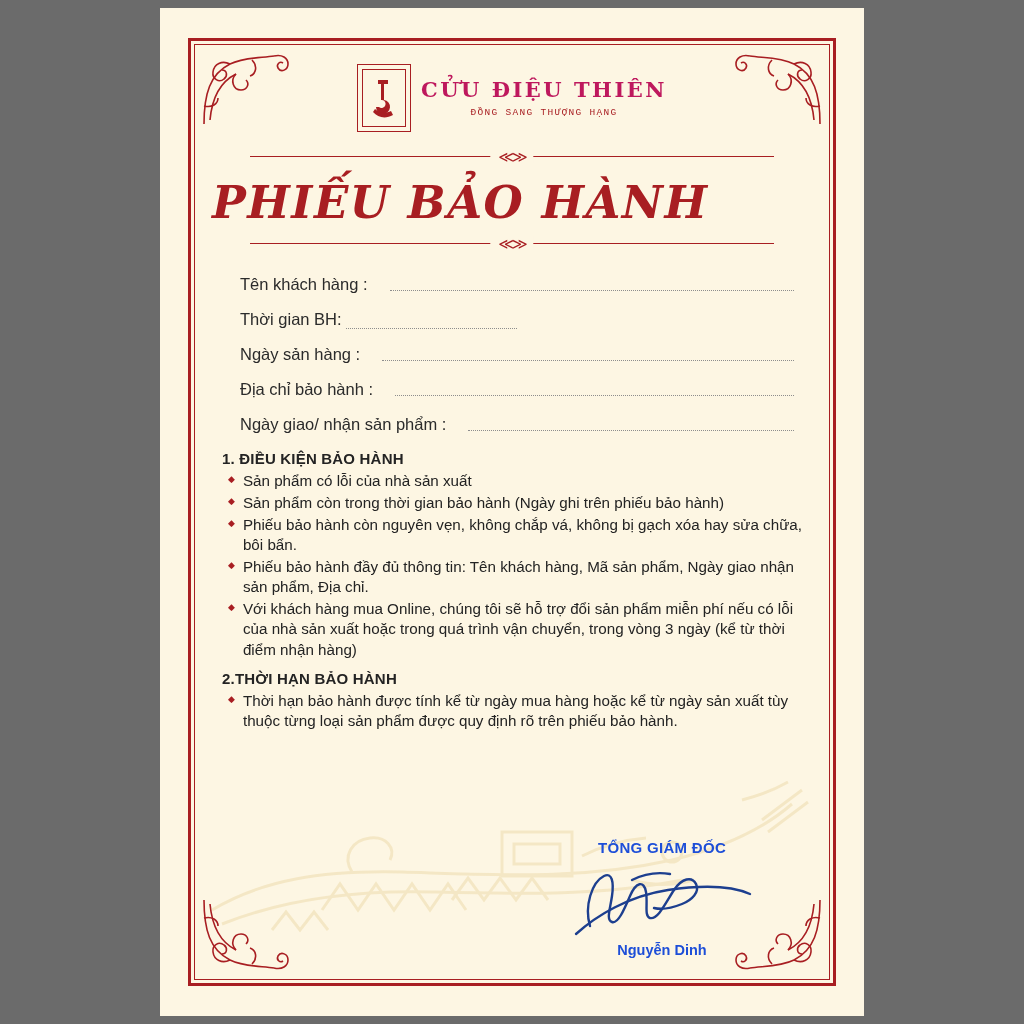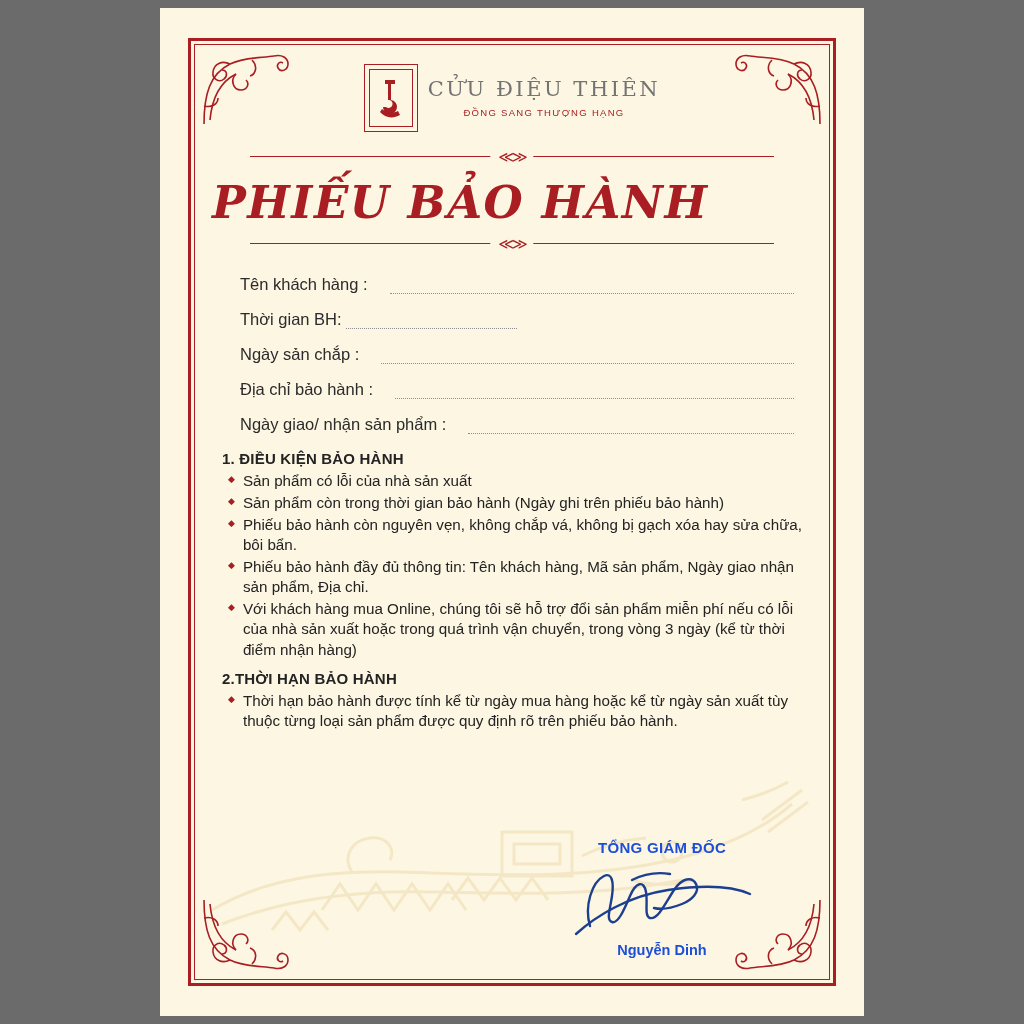--- a/index.html
+++ b/index.html
@@ -100,26 +100,26 @@
     position: absolute;
     left: 4px; right: 4px; top: 4px; bottom: 4px;
     border: 0.8px solid #a81e22;
   }
   .logo-mark svg { width: 30px; height: 42px; position: relative; }
   .logo-text { text-align: left; }
   .logo-title {
     font-family: "DejaVu Serif", serif;
     font-size: 21px;
     letter-spacing: 2.5px;
-    color: #737373;
-    font-weight: 400;
+    color: #be185d;
+    font-weight: 700;
     line-height: 1.1;
   }
   .logo-sub {
-    font-family: Liberation Sans, sans-serif;
+    font-family: Liberation Mono, monospace;
     font-size: 9.5px;
     letter-spacing: 1.3px;
     color: #a81e22;
     margin-top: 5px;
     text-align: center;
   }
 
   
   .divider {
     position: relative;
@@ -161,21 +161,21 @@
 
   
   .fields {
     margin-top: 24px;
     padding: 0 18px 0 28px;
     color: #2b2b2b;
     font-size: 16.5px;
   }
   .field-row {
     display: flex;
-    align-items: flex-end;
+    align-items: flex-start;
     margin-bottom: 16px;
     gap: 18px;
   }
   .field-label { white-space: nowrap; }
   .dots {
     flex: 1;
     border-bottom: 1px dotted #8d8d8d;
     height: 15px;
     margin-left: 4px;
   }
@@ -345,21 +345,21 @@
       </div>
 
       <div class="field-row split">
         <span class="right">
           <span class="field-label">Thời gian BH:</span>
           <span class="dots"></span>
         </span>
       </div>
 
       <div class="field-row">
-        <span class="field-label">Ngày sản chắp :</span>
+        <span class="field-label">Ngày sản hàng :</span>
         <span class="dots"></span>
       </div>
 
       <div class="field-row">
         <span class="field-label">Địa chỉ bảo hành :</span>
         <span class="dots"></span>
       </div>
 
       <div class="field-row">
         <span class="field-label">Ngày giao/ nhận sản phẩm :</span>

